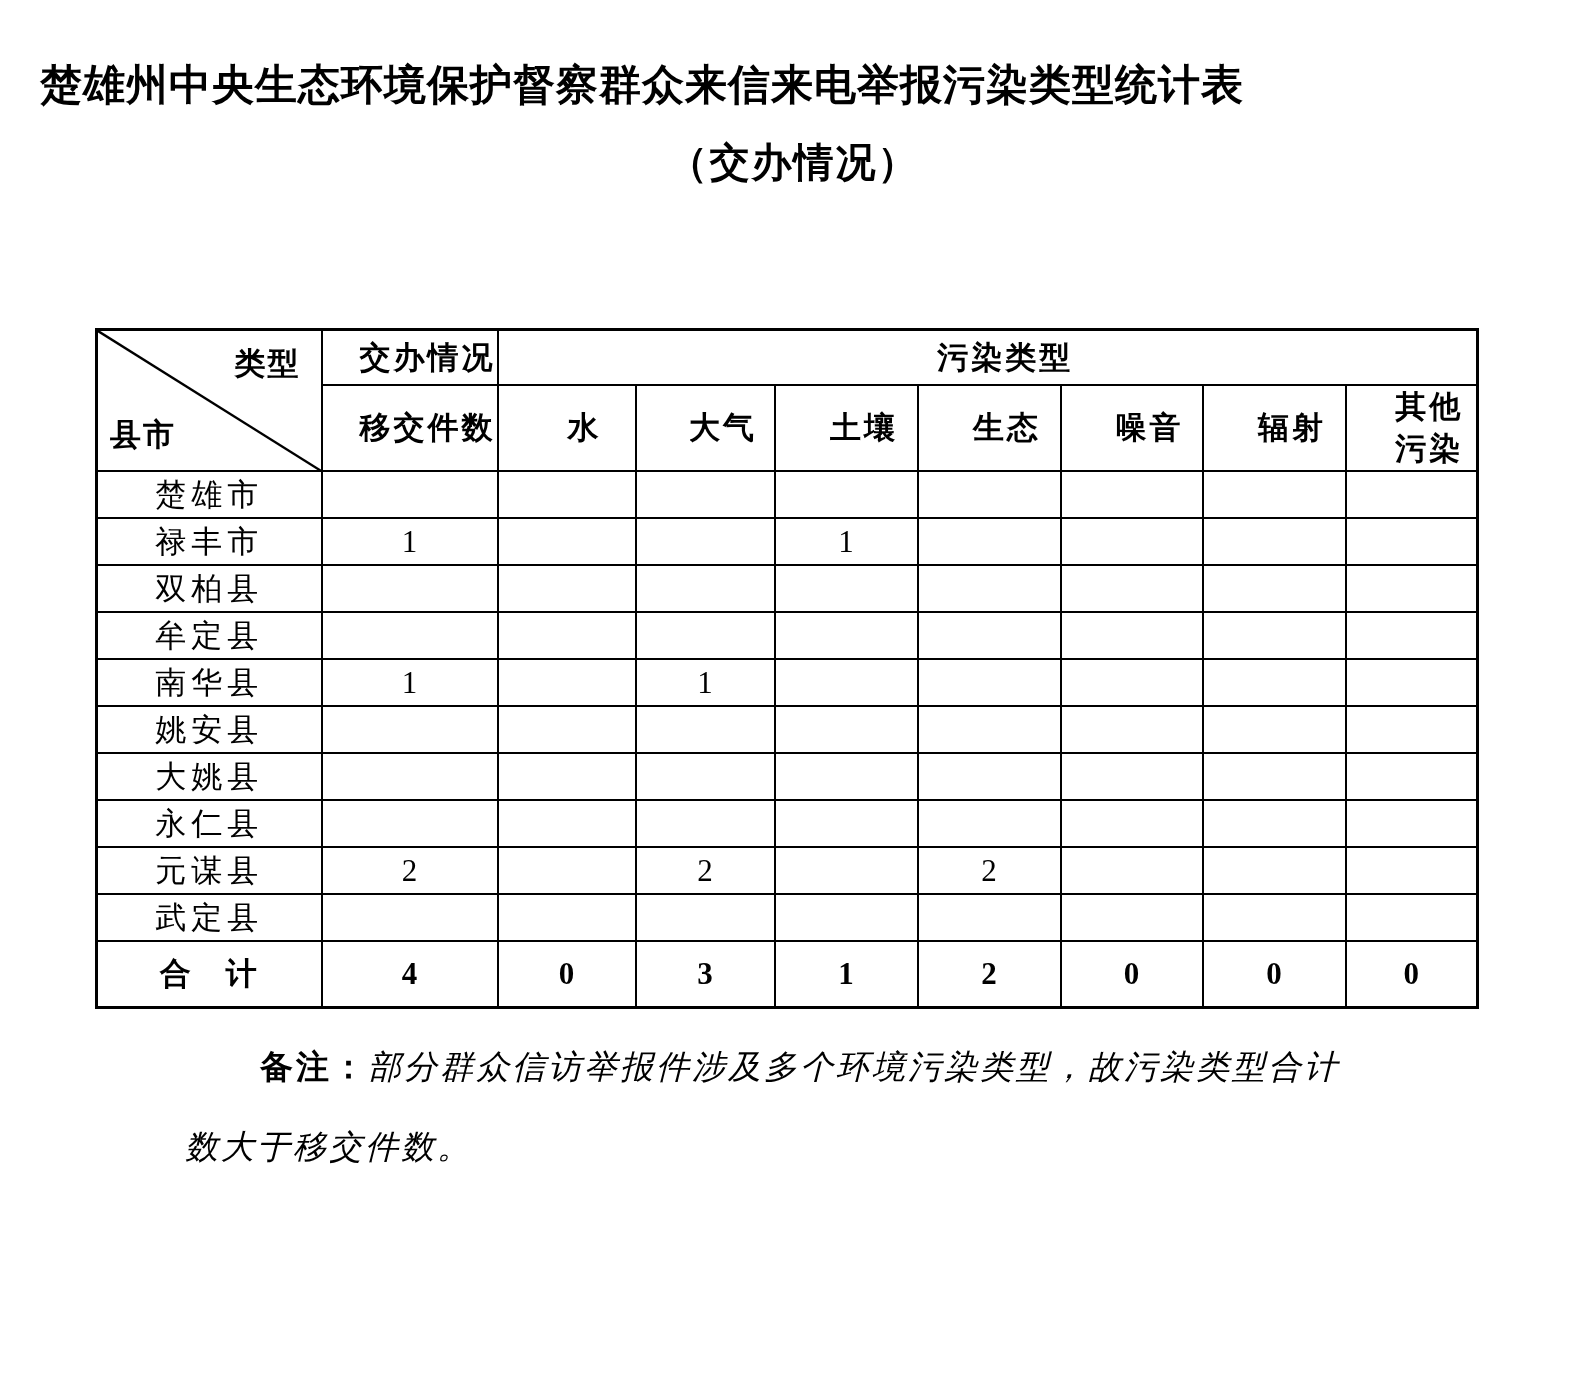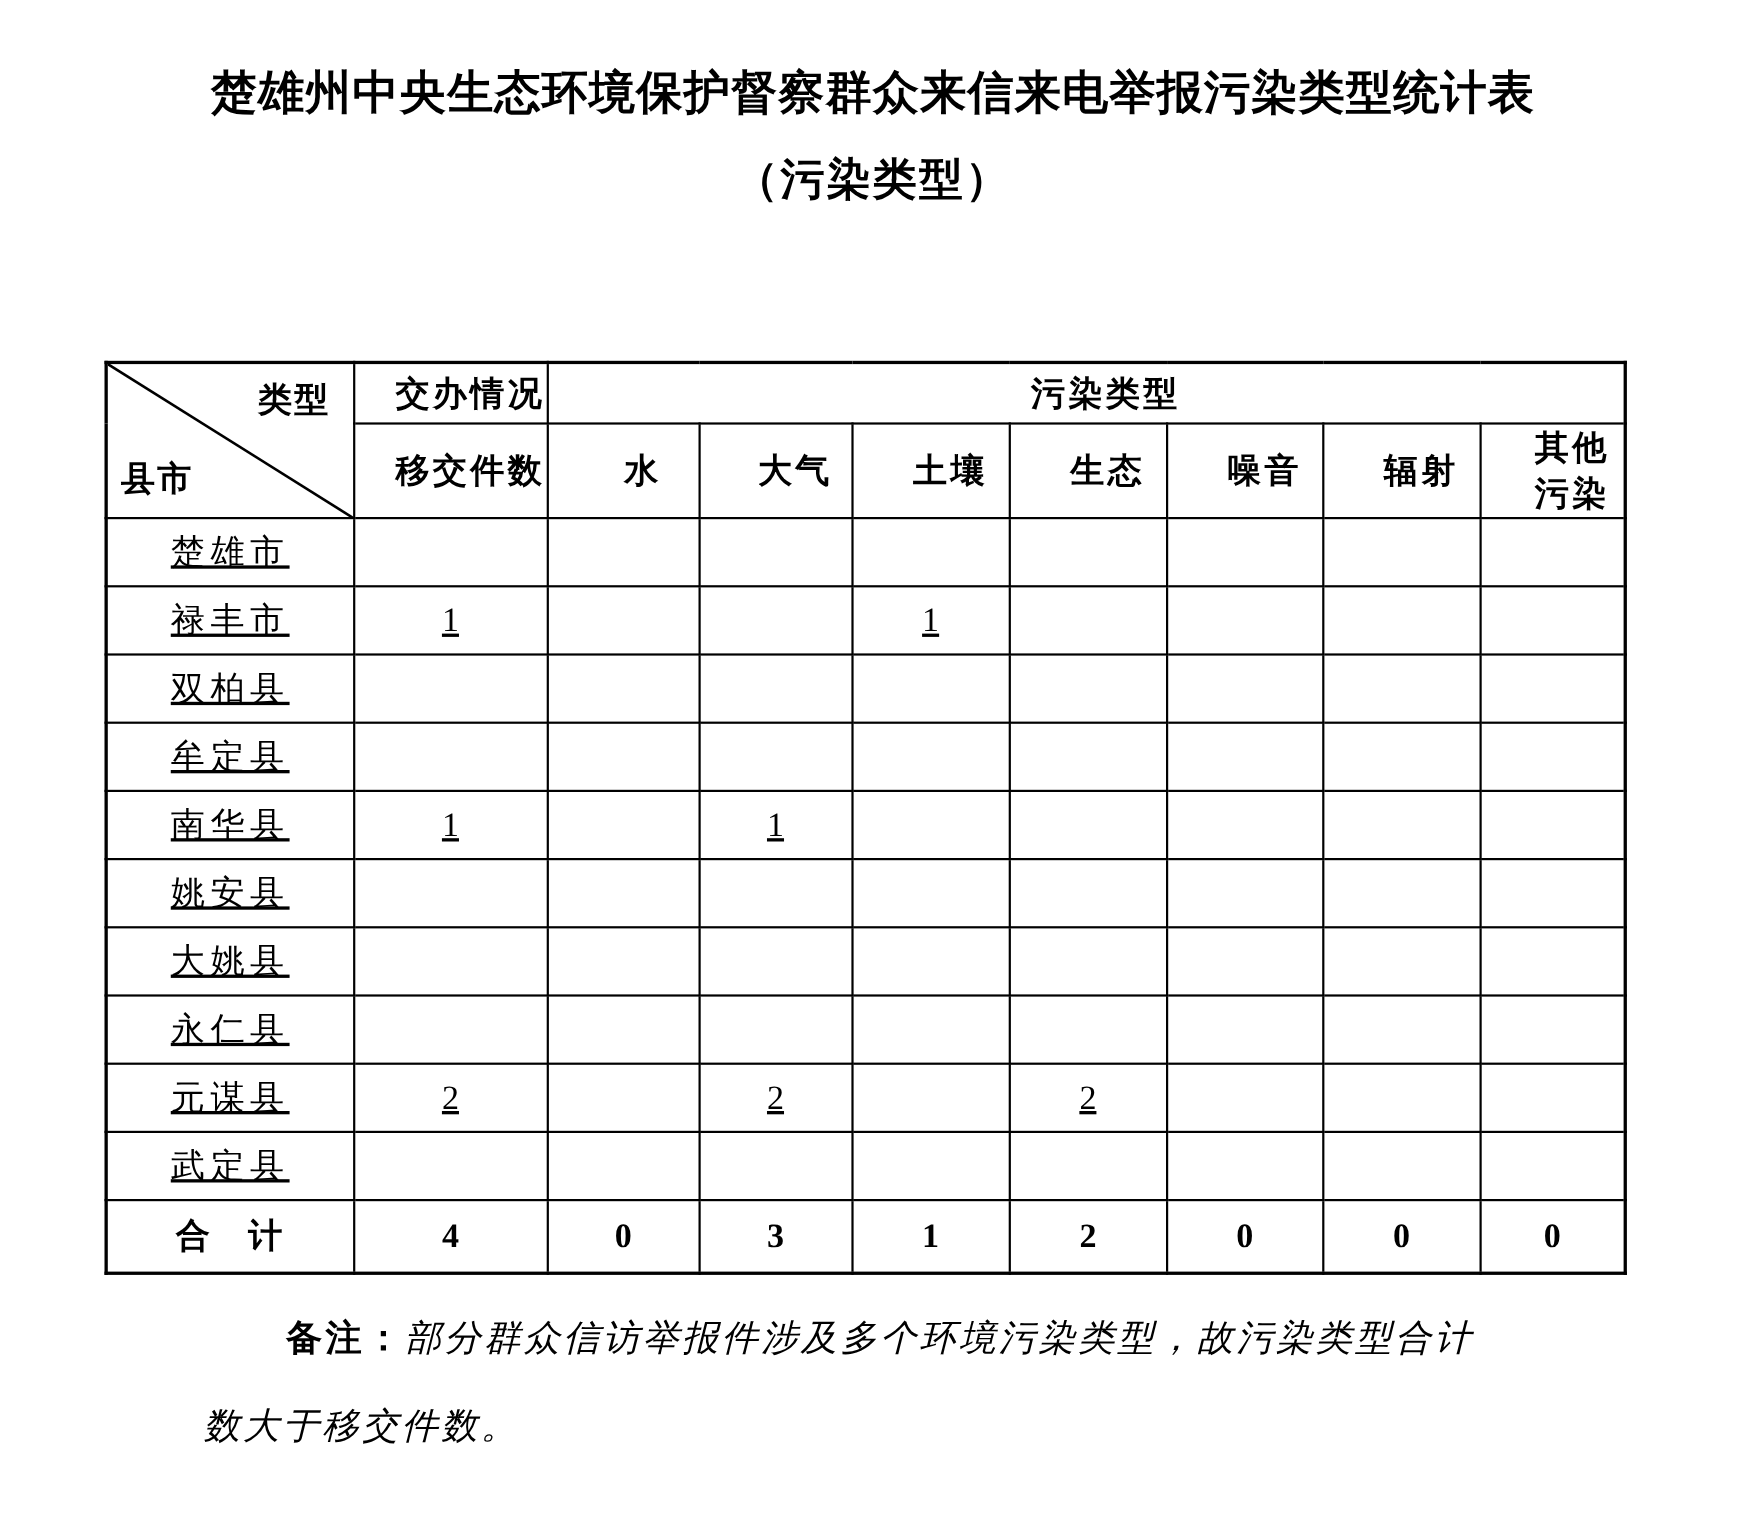--- a/index.html
+++ b/index.html
@@ -5,21 +5,20 @@
   * { box-sizing: border-box; }
   html, body { margin: 0; padding: 0; }
   body {
     width: 1587px; height: 1386px;
     background: #ffffff; color: #000000;
     font-family: "Liberation Serif", "DejaVu Serif", serif;
     overflow: hidden;
   }
   .title {
     margin: 56px 40px 0;
-    text-align: center;
     font-size: 42px; font-weight: bold;
     letter-spacing: 1px; line-height: 1.4;
   }
   .subtitle {
     margin: 20px 0 0;
     text-align: center;
     font-size: 40px; font-weight: bold;
     letter-spacing: 2px;
   }
   table.stats {
@@ -31,21 +30,21 @@
   .stats th, .stats td {
     border: 2px solid #000;
     text-align: center; vertical-align: middle;
     padding: 0;
     font-family: "Liberation Serif", "DejaVu Serif", serif;
   }
   .stats th { font-weight: bold; font-size: 31px; letter-spacing: 3px; padding-left: 36px; }
   .stats td { font-size: 31px; font-weight: normal; }
   tr.hrow1 { height: 56px; }
   tr.hrow2 { height: 61px; }
-  tr.drow  { height: 62px; text-decoration: underline; }
+  tr.drow  { height: 47px; }
   tr.trow  { height: 66px; margin-left: 38px; }
   td.county { letter-spacing: 5px; }
   tr.trow td { font-weight: bold; }
   tr.trow td.county { letter-spacing: 2px; }
   th.corner { position: relative; padding: 0; }
   .diag { position: absolute; left: 0; top: 0; width: 100%; height: 100%; display: block; }
   .corner-type {
     position: absolute; top: 12px; right: 20px;
     font-weight: bold; font-size: 31px; letter-spacing: 2px;
   }
@@ -60,21 +59,21 @@
     letter-spacing: 3px;
     text-indent: 75px;
   }
   .footnote-label { font-weight: bold; font-style: normal; }
   .footnote-text { font-style: italic; }
 </style>
 </head>
 <body>
 
 <div class="title">楚雄州中央生态环境保护督察群众来信来电举报污染类型统计表</div>
-<div class="subtitle">（污染类型）</div>
+<div class="subtitle">（交办情况）</div>
 
 <table class="stats">
   <colgroup>
     <col style="width:225px">
       <col style="width:176px">
       <col style="width:138px">
     <col style="width:139px">
       <col style="width:143px">
       <col style="width:143px">
     <col style="width:142px">

